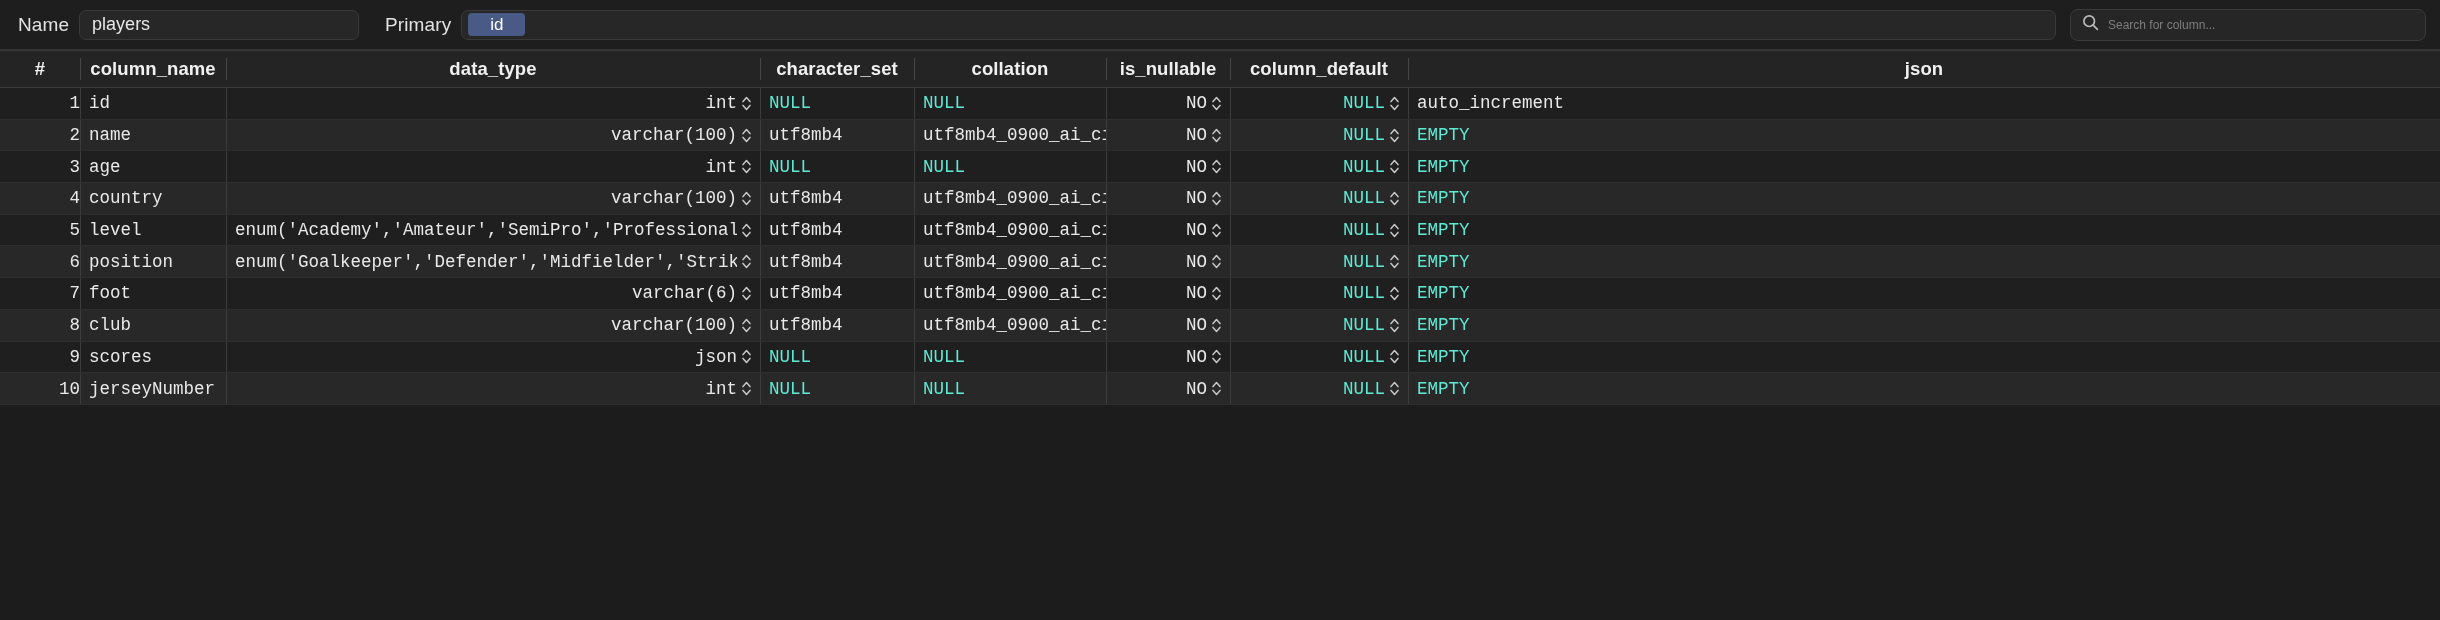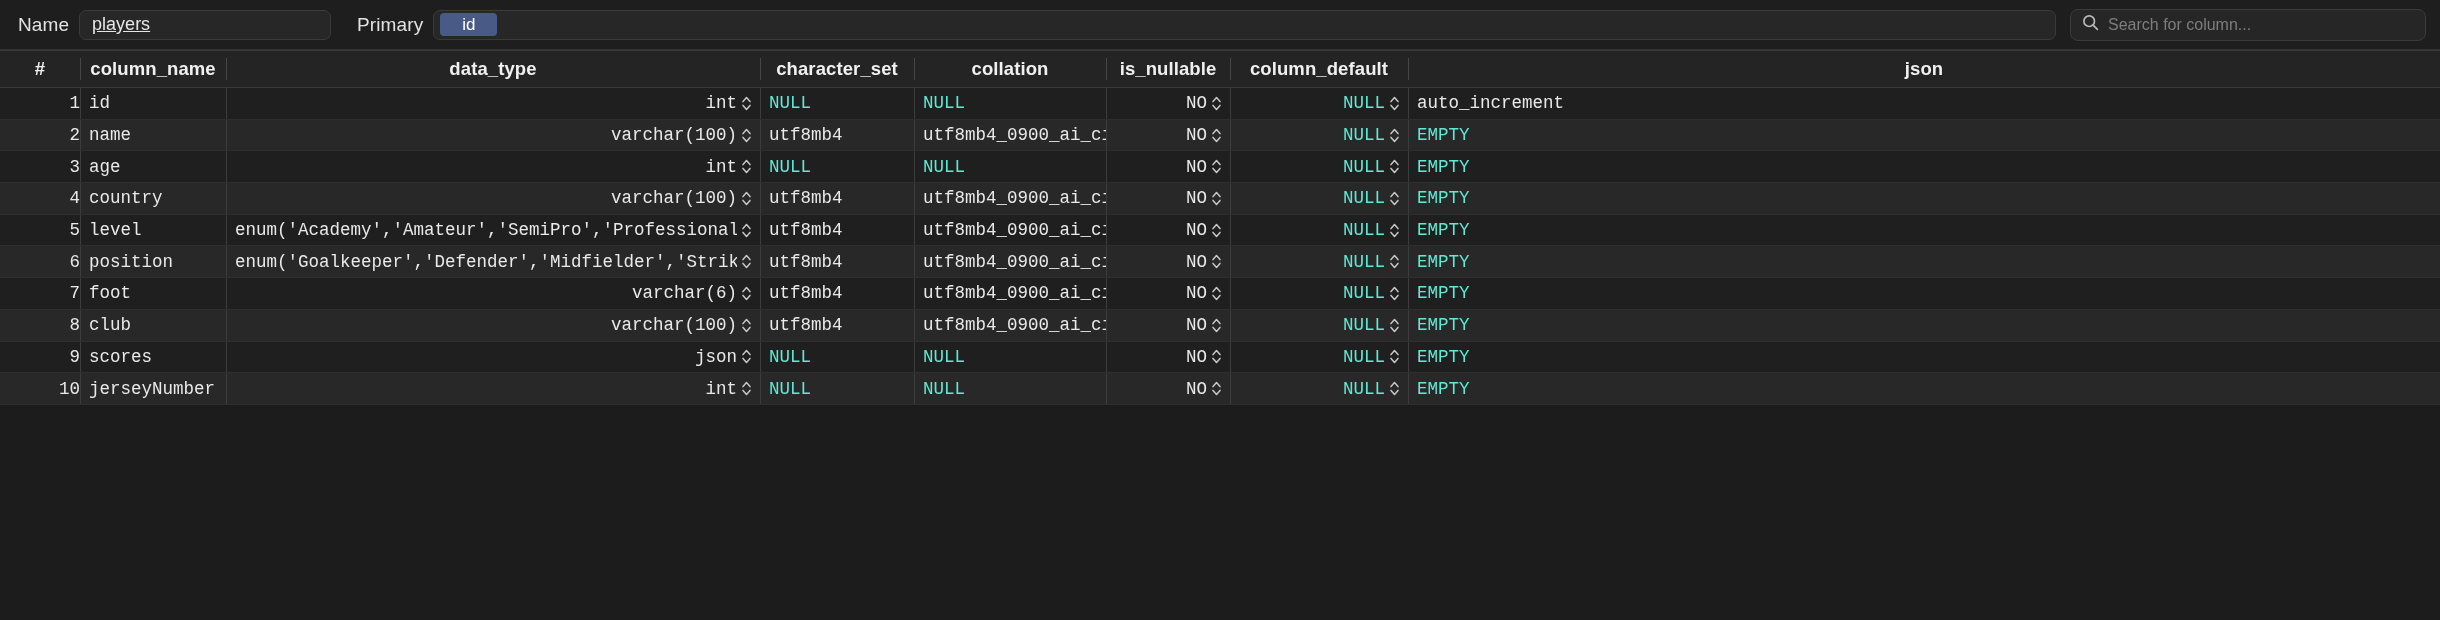--- a/index.html
+++ b/index.html
@@ -42,21 +42,21 @@
     background: #272727;
     border: 1px solid #3a3a3a;
     border-radius: 7px;
     color: #e6e6e6;
     font-family: "Liberation Sans", sans-serif;
     font-size: 18px;
     padding: 0 12px;
     outline: none;
   }
 
-  .name-input { width: 252px; text-decoration: underline; }
+  .name-input { width: 280px; }
 
   .primary-wrap {
     flex: 1;
     height: 30px;
     background: #272727;
     border: 1px solid #3a3a3a;
     border-radius: 7px;
     display: flex;
     align-items: center;
     padding: 0 6px;
@@ -91,21 +91,21 @@
 
   .search-icon { flex: none; display: block; }
 
   .search-input {
     flex: 1;
     background: transparent;
     border: none;
     outline: none;
     color: #e6e6e6;
     font-family: "Liberation Sans", sans-serif;
-    font-size: 16px;
+    font-size: 12px;
     min-width: 0;
   }
   .search-input::placeholder { color: #7e7e7e; }
 
   
   .table-region {
     height: 570px;
     overflow: hidden;
     background: #1c1c1c;
   }

